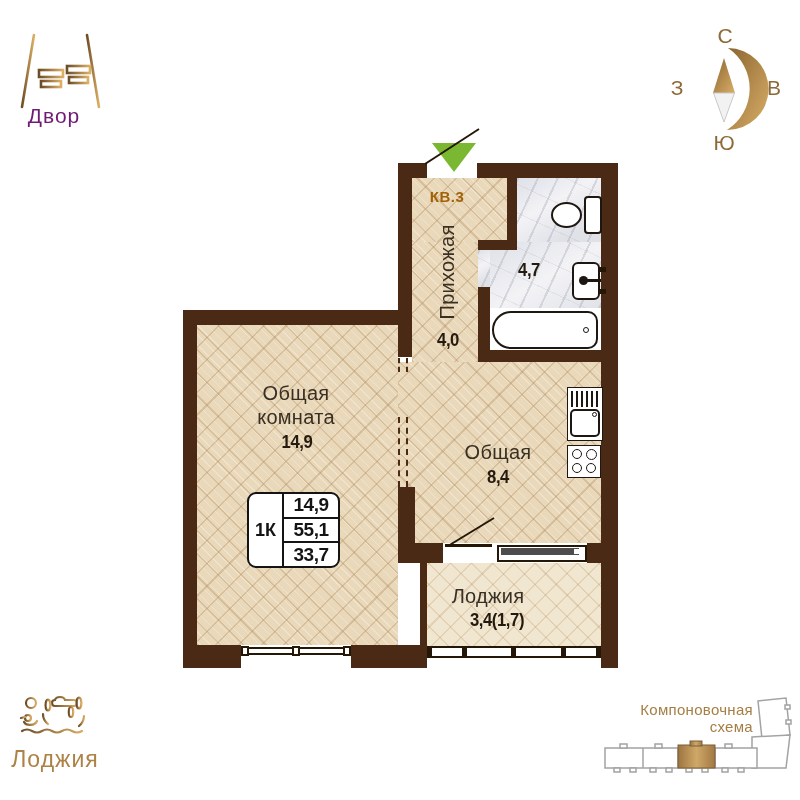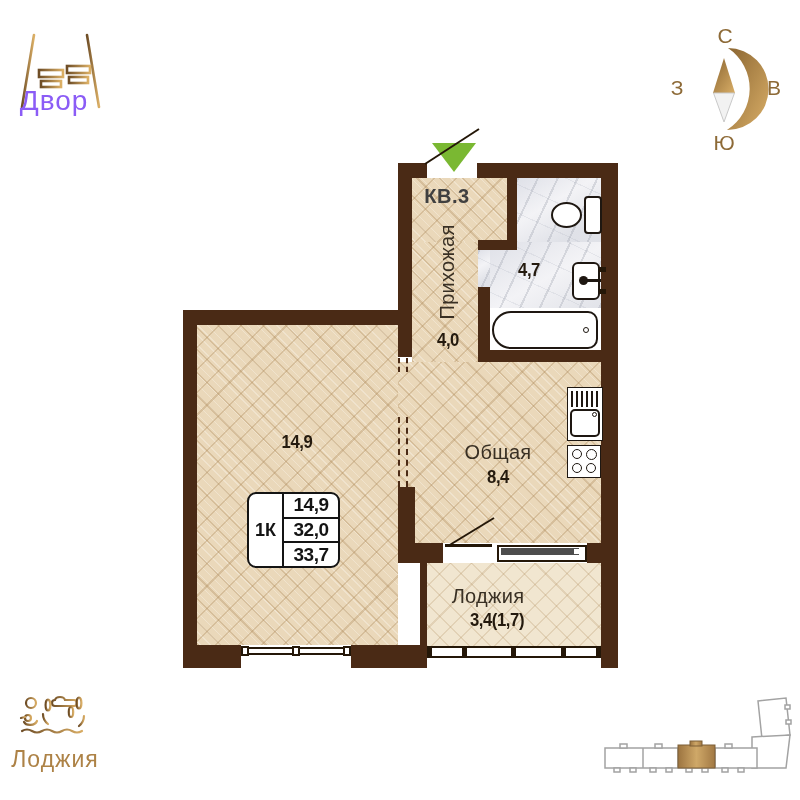--- a/index.html
+++ b/index.html
@@ -19,22 +19,22 @@
      repeating-linear-gradient(25deg, rgba(170,175,188,.20) 0 1px, rgba(0,0,0,0) 1px 26px),
      linear-gradient(150deg, rgba(198,202,214,.45), rgba(255,255,255,0) 40%, rgba(188,193,205,.35) 78%);}
   .dash{position:absolute;width:0;border-left:2px dashed #4a2a15;}
   .lbl{position:absolute;transform:translate(-50%,-50%);font-size:20px;color:#39302      4;
        color:#393024;white-space:nowrap;letter-spacing:.3px;}
   .lbl.wrap{white-space:normal;text-align:center;line-height:1.18;width:122px;}
   .vlbl{position:absolute;transform:translate(-50%,-50%) rotate(-90deg);font-size:20px;
         color:#393024;white-space:nowrap;letter-spacing:.3px;}
   .num{position:absolute;transform:translate(-50%,-50%) scaleX(.88);font-size:19px;font-weight:700;
        color:#241a0e;white-space:nowrap;letter-spacing:-.5px;}
-  .kv{position:absolute;transform:translate(-50%,-50%);font-size:20px;font-weight:700;
-      color:#404040;letter-spacing:.5px;}
+  .kv{position:absolute;transform:translate(-50%,-50%);font-size:15px;font-weight:700;
+      color:#a16207;letter-spacing:.5px;}
   .fix{position:absolute;background:#fff;border:2px solid #1e1711;box-sizing:border-box;}
   .wz{position:absolute;background:#fff;}
   .tri{position:absolute;width:0;height:0;border-left:22px solid transparent;
        border-right:22px solid transparent;border-top:29px solid #7ab832;}
   .goldtxt{color:#ad8246;}
   .infobox{position:absolute;left:247px;top:492px;width:93px;height:76px;background:#fff;
            border:2px solid #141414;border-radius:9px;display:flex;overflow:hidden;box-sizing:border-box;}
   .ib-left{width:33px;display:flex;align-items:center;justify-content:center;
            border-right:2px solid #141414;font-weight:700;font-size:18px;color:#141414;}
   .ib-right{flex:1;display:flex;flex-direction:column;}
@@ -128,29 +128,30 @@
     <line x1="425" y1="164" x2="479" y2="129" stroke="#241708" stroke-width="2"></line>
     <line x1="448" y1="546" x2="494" y2="518" stroke="#241708" stroke-width="2"></line>
   </svg>
 
   <div class="kv" style="left:447px;top:196px;">КВ.3</div>
   <div class="vlbl" style="left:447px;top:272px;">Прихожая</div>
   <div class="num" style="left:448px;top:340px;">4,0</div>
   <div class="num" style="left:529px;top:270px;">4,7</div>
   <div class="lbl" style="left:498px;top:452px;">Общая</div>
   <div class="num" style="left:498px;top:477px;">8,4</div>
+  <div class="lbl wrap" style="left:296px;top:406px;">Общая комната</div>
   <div class="num" style="left:297px;top:442px;">14,9</div>
   <div class="lbl" style="left:488px;top:596px;">Лоджия</div>
   <div class="num" style="left:497px;top:620px;">3,4(1,7)</div>
 
   <div class="infobox">
     <div class="ib-left">1К</div>
     <div class="ib-right">
       <div class="ib-cell">14,9</div>
-      <div class="ib-cell">32,0</div>
+      <div class="ib-cell">55,1</div>
       <div class="ib-cell">33,7</div>
     </div>
   </div>
 
   <svg class="overlay" style="left:15px;top:20px;" width="90" height="95" viewBox="0 0 90 95">
     <defs>
       <linearGradient id="sw" x1="0" y1="0" x2="1" y2="0">
         <stop offset="0" stop-color="#6e4d26"></stop>
           <stop offset="1" stop-color="#dcb066"></stop>
       </linearGradient>
@@ -164,21 +165,21 @@
       <path d="M28,15 V50"></path>
         <path d="M44,15 V50"></path>
       <rect x="24" y="50" width="24" height="7"></rect>
         <rect x="26" y="61" width="20" height="6"></rect>
       <path d="M56,15 V46"></path>
         <path d="M71,15 V46"></path>
       <rect x="52" y="46" width="23" height="7"></rect>
         <rect x="54" y="57" width="19" height="6"></rect>
     </g>
   </svg>
-  <div class="lbl goldtxt" style="left:54px;top:101px;font-size:28px;letter-spacing:1px;color:#8b5cf6;">Двор</div>
+  <div class="lbl goldtxt" style="left:54px;top:116px;font-size:21px;letter-spacing:1px;color:#701a75;">Двор</div>
 
   <svg class="overlay" style="left:655px;top:18px;" width="140" height="135" viewBox="0 0 140 135">
     <defs>
       <linearGradient id="gld" x1="0" y1="0" x2="1" y2="1">
         <stop offset="0" stop-color="#8a6531"></stop>
           <stop offset="1" stop-color="#d9ae67"></stop>
       </linearGradient>
     </defs>
     <path d="M73,30 A41,41 0 1 1 72,112 A49,49 0 0 0 73,30 Z" fill="url(#gld)"></path>
     <polygon points="69,40 58,75 80,75" fill="url(#gld)"></polygon>
@@ -210,20 +211,21 @@
       <circle cx="13" cy="30" r="3"></circle>
         <path d="M9,34 c2,4 11,4 13,-1"></path>
         <path d="M10,29 l-4,1"></path>
       <path d="M7,43 q5,-3 10,0 t10,0 t10,0 t10,0 t10,0 t10,0"></path>
       <path d="M5,51 H68" stroke-width="2.6"></path>
         <path d="M5,57 H68" stroke-width="2.6"></path>
     </g>
   </svg>
   <div class="lbl goldtxt" style="left:55px;top:759px;font-size:23px;letter-spacing:1px;color:#ad8246;">Лоджия</div>
 
+  <div style="position:absolute;left:600px;top:701px;width:153px;text-align:right;font-size:15px;color:#a57e44;letter-spacing:.3px;">Компоновочная схема</div>
   <svg class="overlay" style="left:600px;top:693px;" width="195" height="85" viewBox="0 0 195 85">
     <defs>
       <linearGradient id="bg" x1="0" y1="0" x2="1" y2="0">
         <stop offset="0" stop-color="#9c7440"></stop>
           <stop offset="0.5" stop-color="#cfa868"></stop>
           <stop offset="1" stop-color="#a17843"></stop>
       </linearGradient>
     </defs>
     <g stroke="#a3a3a3" stroke-width="1.5" fill="#ffffff">
       <polygon points="158,8 186,5 190,42 162,46"></polygon>

